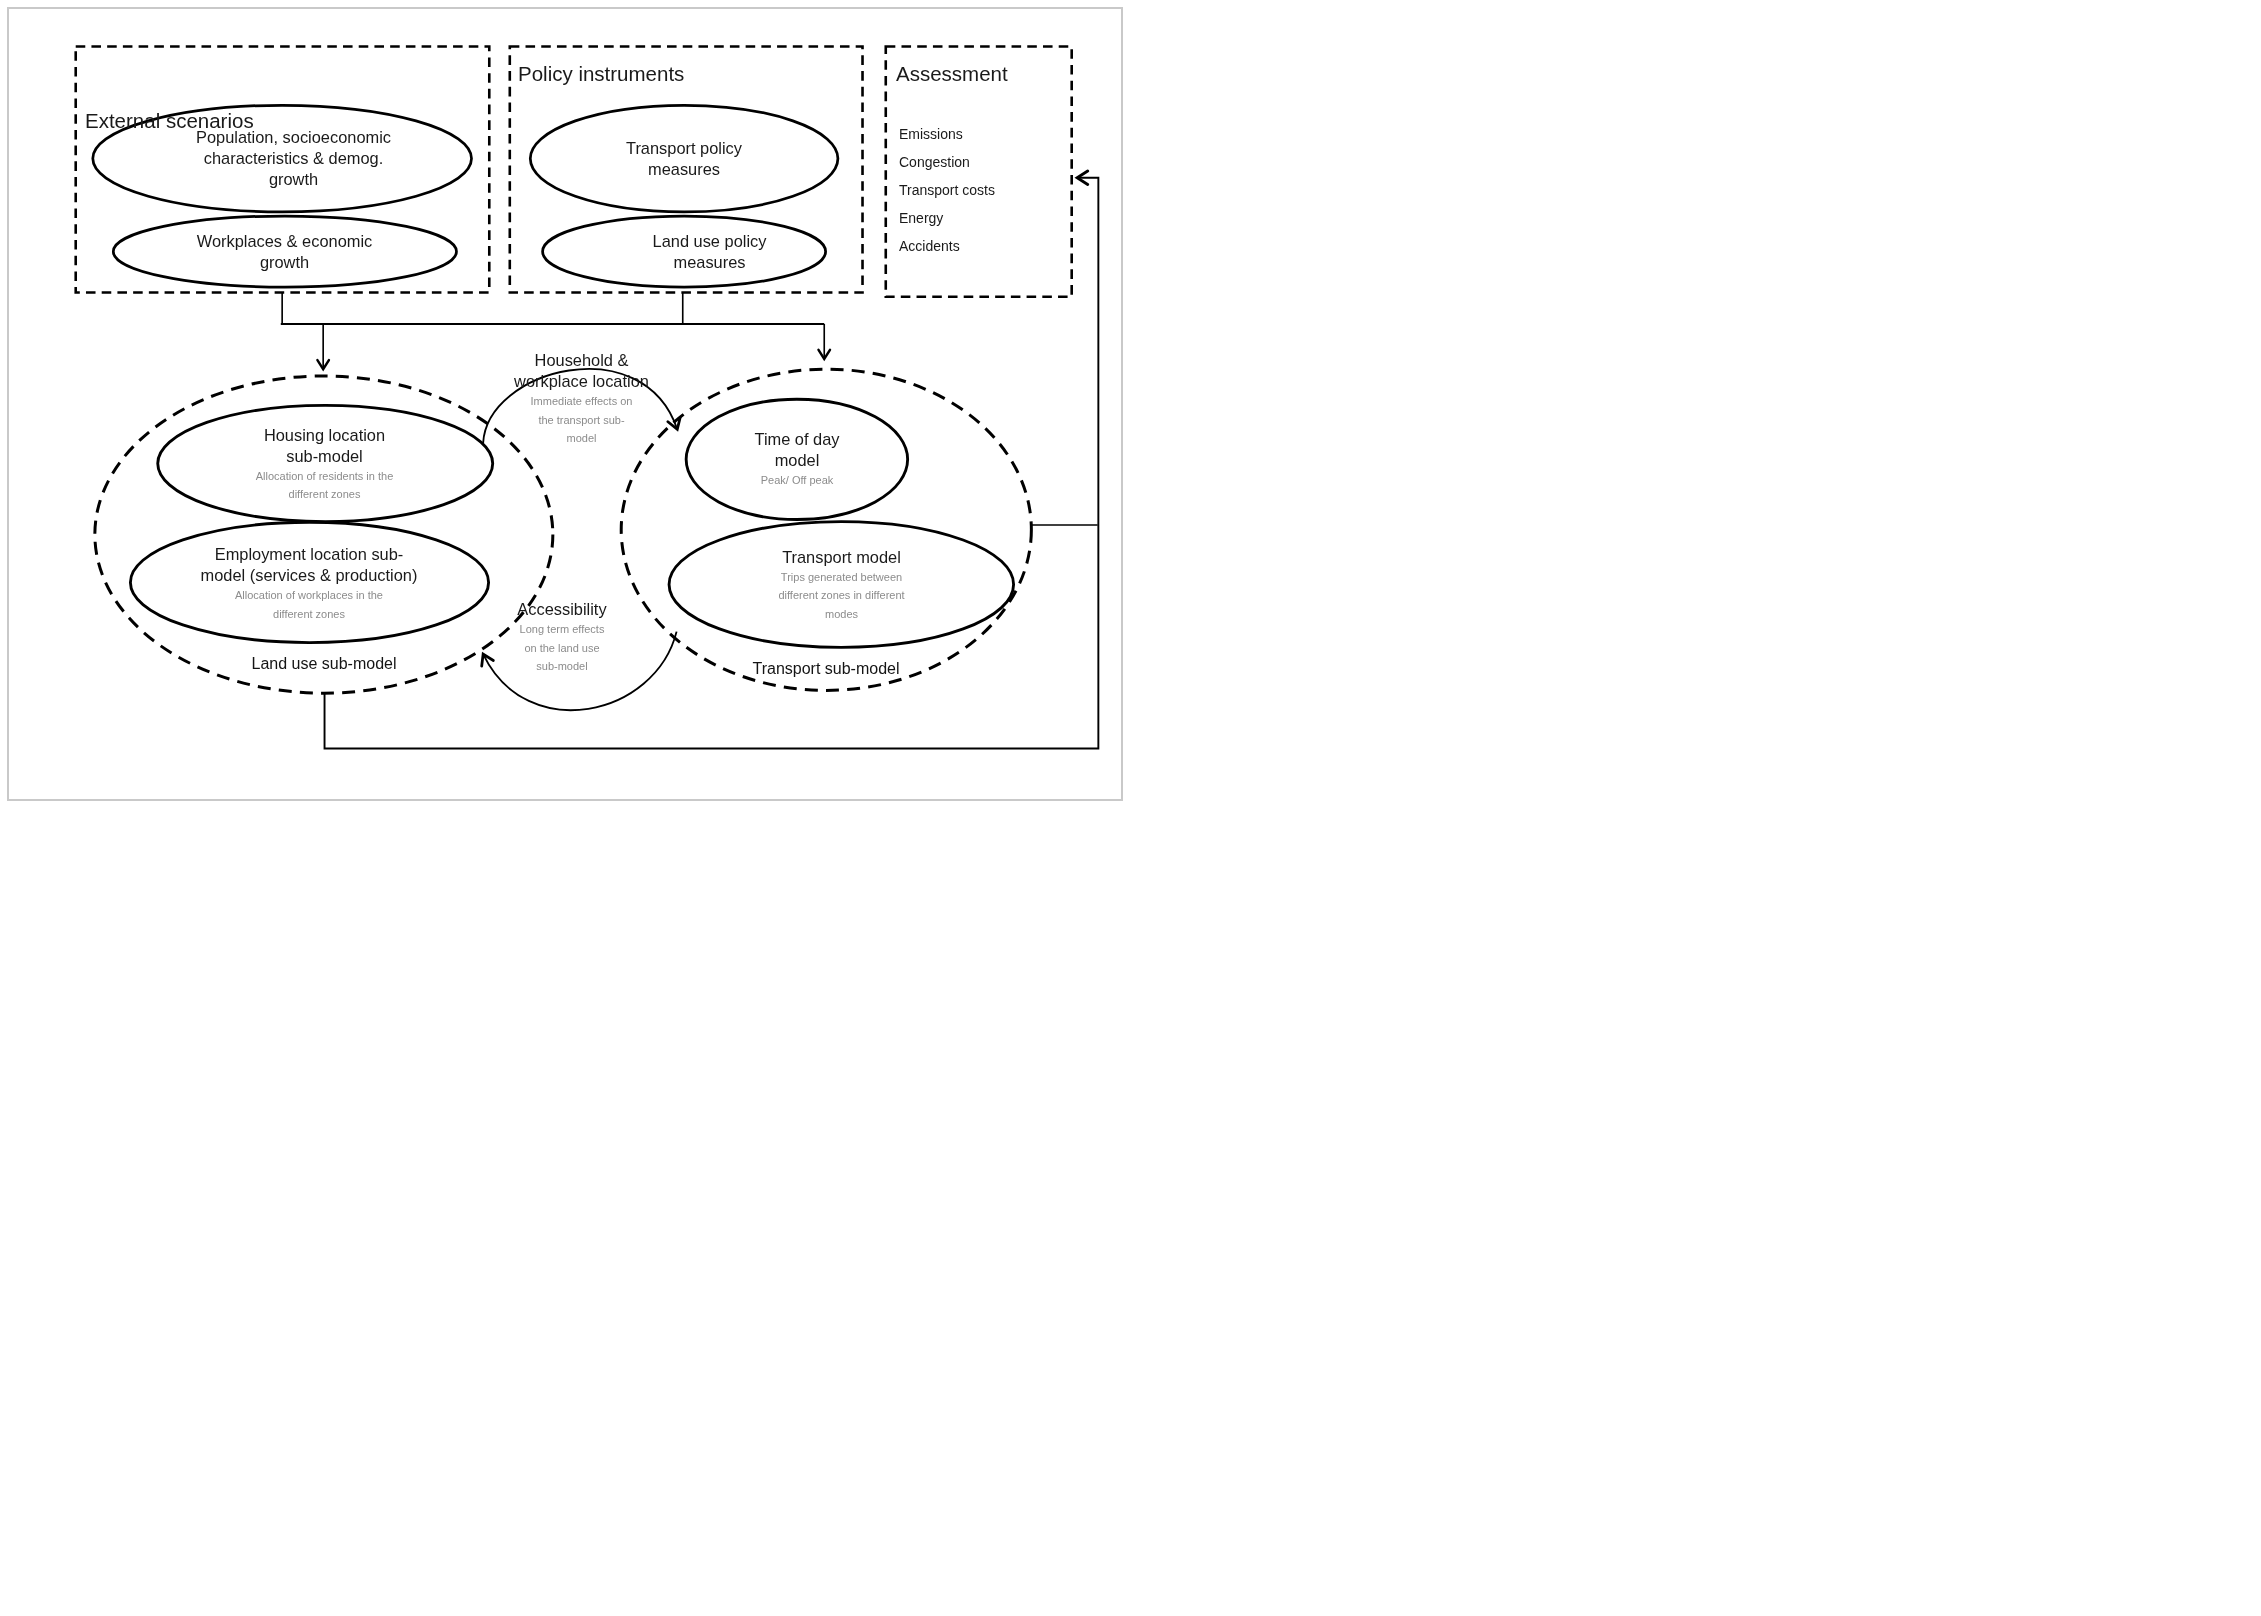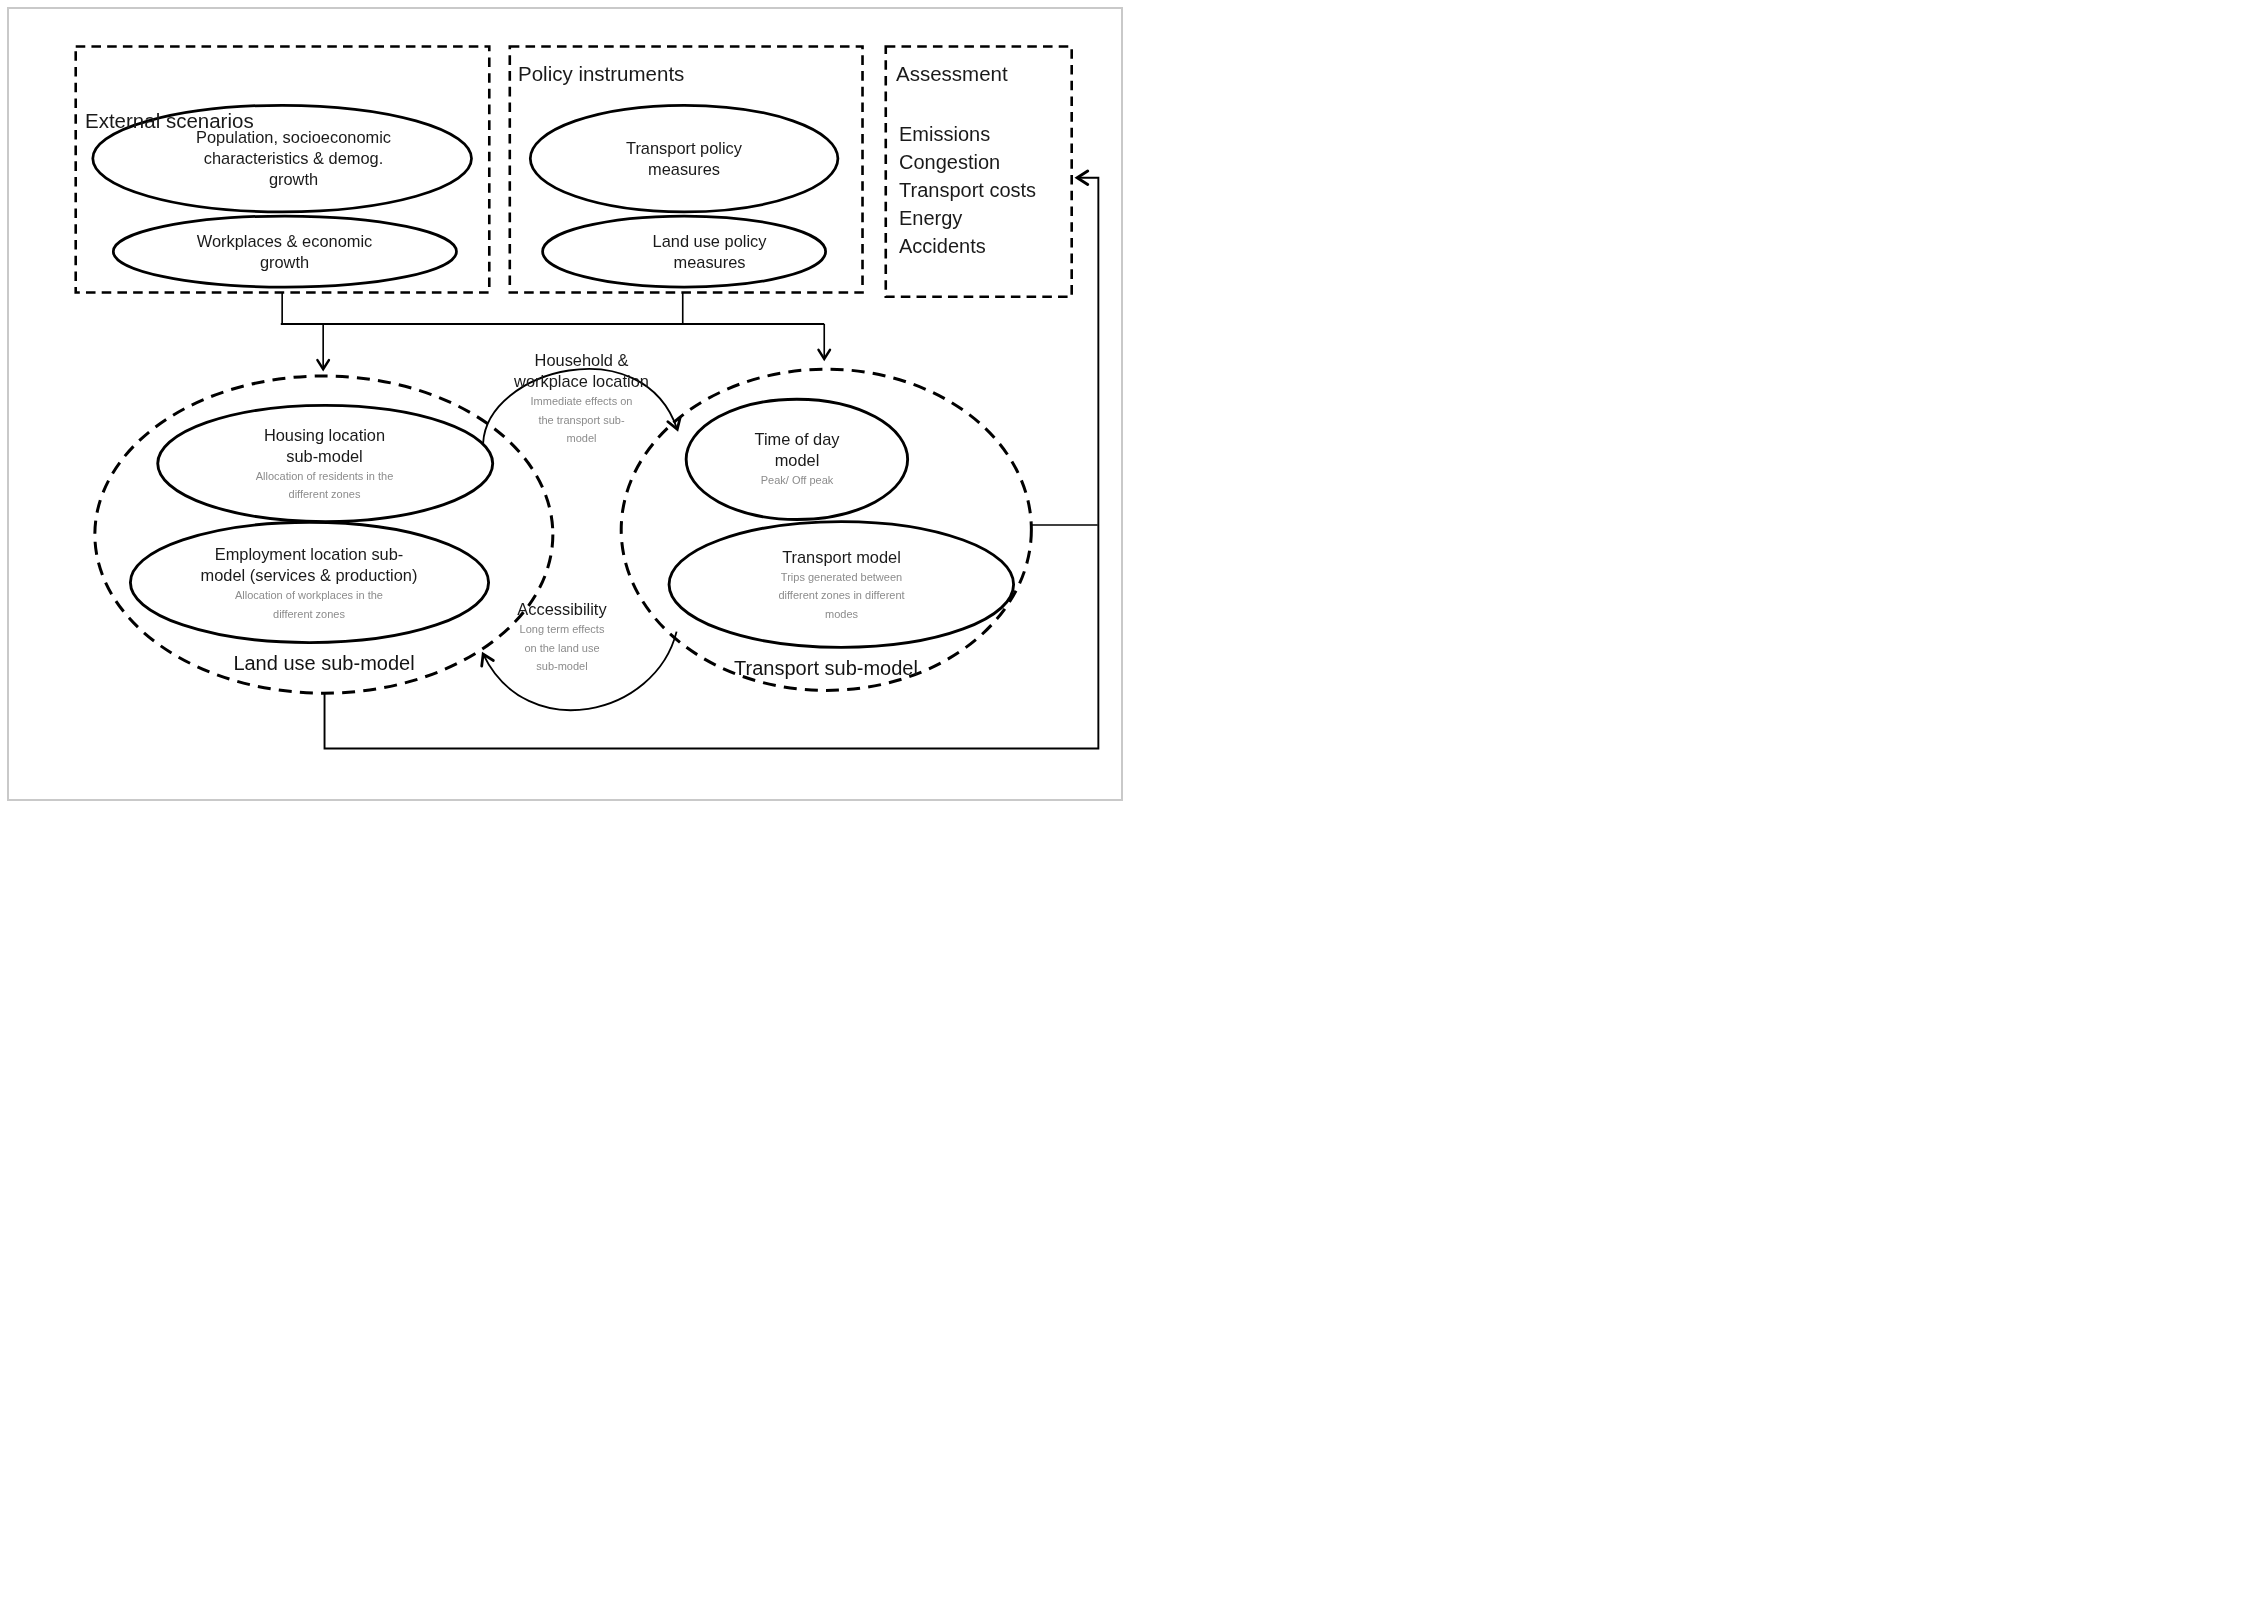--- a/index.html
+++ b/index.html
@@ -39,23 +39,23 @@
   .nodeblock {
     position: absolute;
     display: flex;
     flex-direction: column;
     align-items: center;
     justify-content: center;
     text-align: center;
   }
   .main-line { font-size: 16.4px; line-height: 21px; color: #1a1a1a; white-space: nowrap; }
   .sub-line  { font-size: 11px; line-height: 18.5px; color: #8c8c8c; white-space: nowrap; }
-  .biglabel  { font-size: 20px; line-height: 27px; color: #141414; white-space: nowrap; text-align: center; }
+  .biglabel  { font-size: 16px; line-height: 27px; color: #141414; white-space: nowrap; text-align: center; }
   .alist { position: absolute; text-align: left; }
-  .alist .item { font-size: 20px; line-height: 28px; color: #1a1a1a; white-space: nowrap; }
+  .alist .item { font-size: 14px; line-height: 28px; color: #1a1a1a; white-space: nowrap; }
 </style>
 </head>
 <body>
 
 <div class="stage">
   <div class="frame"></div>
 
   <svg class="layer" width="1131" height="808" viewBox="0 0 1653 1182">
     <defs>
       <marker id="arw" markerWidth="10" markerHeight="10" refX="6.5" refY="4.5" orient="auto" markerUnits="strokeWidth">

